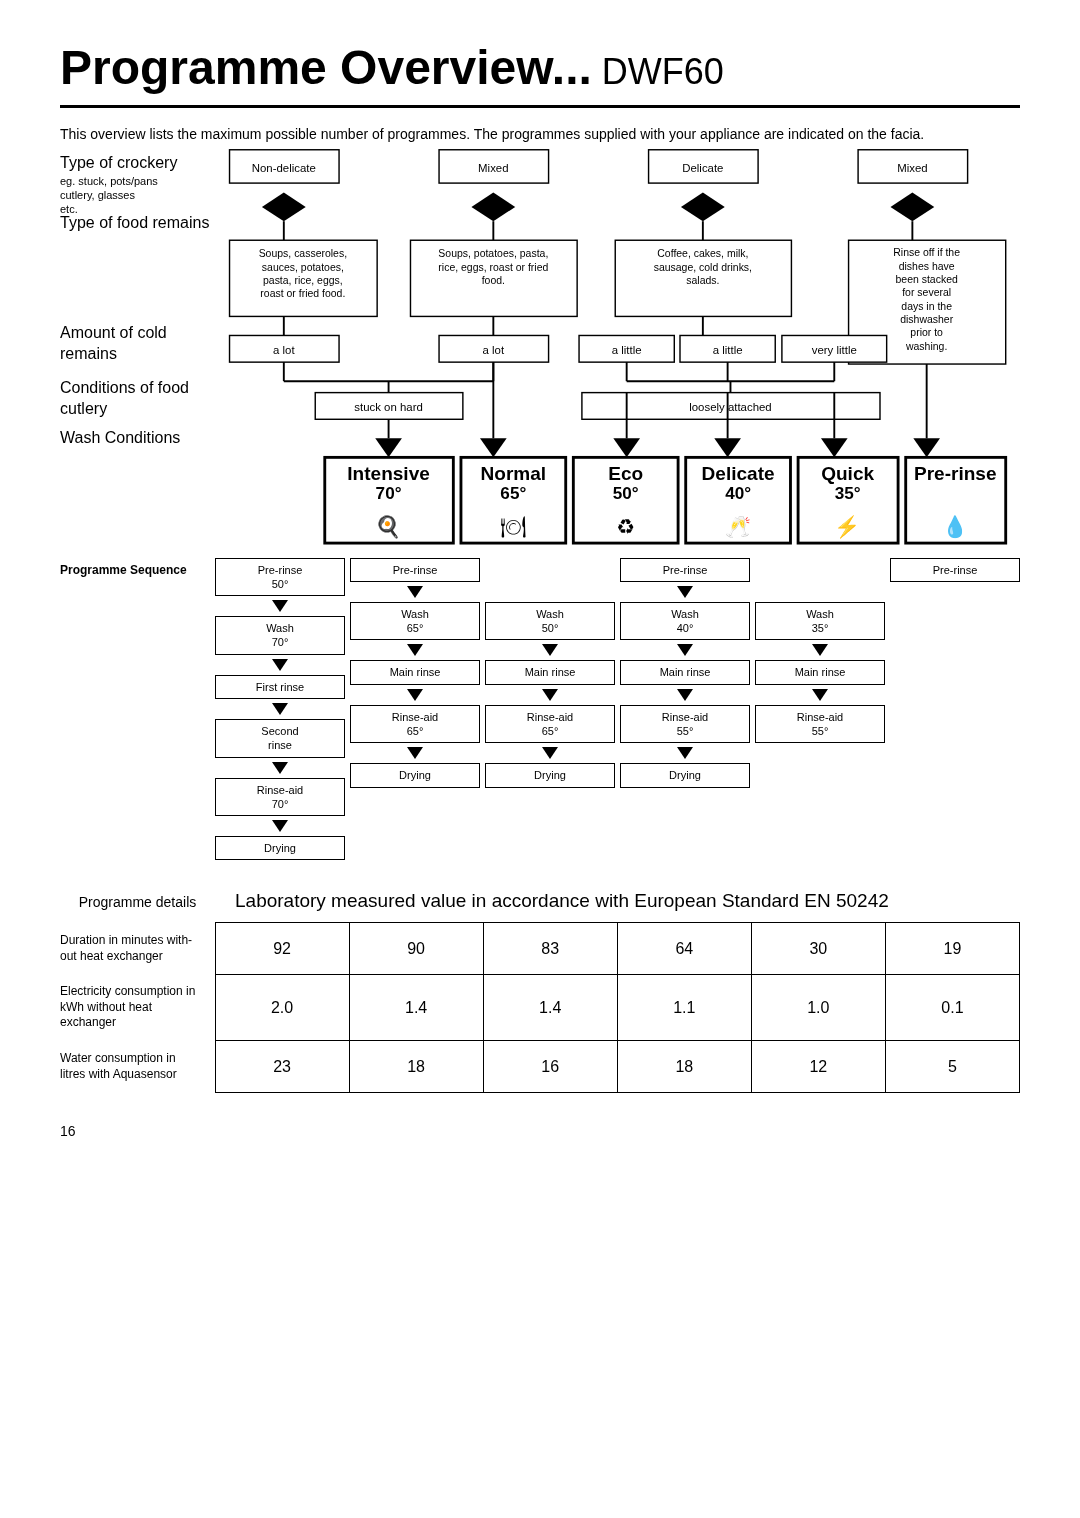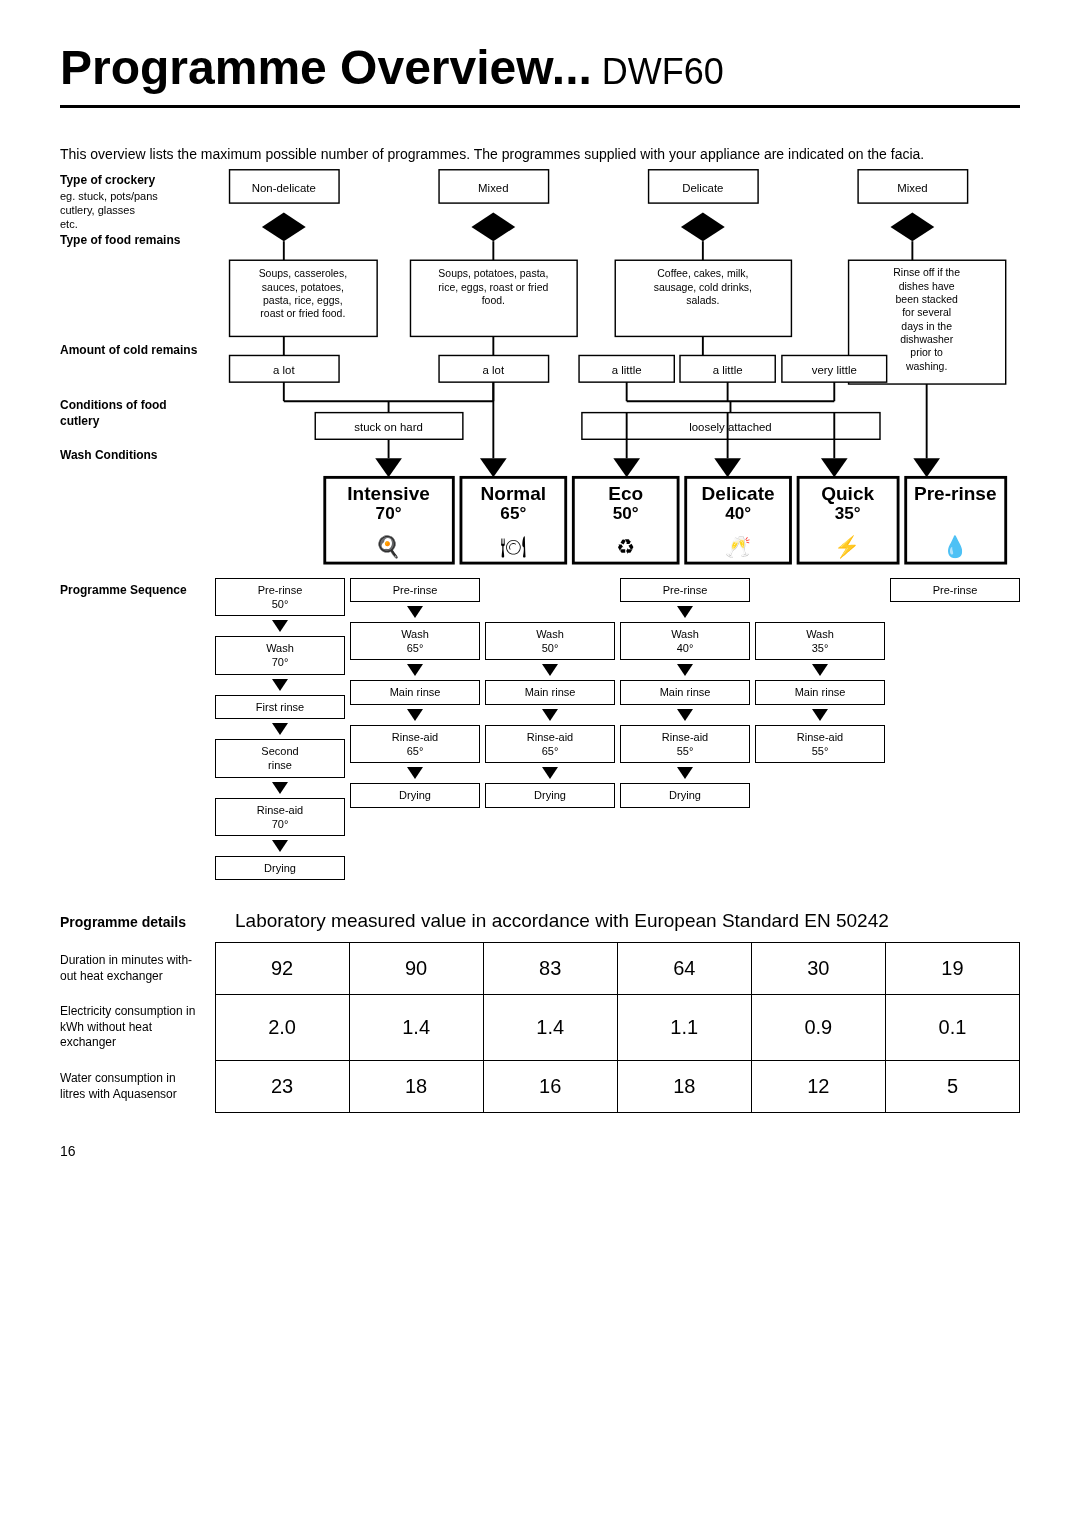--- a/index.html
+++ b/index.html
@@ -11,33 +11,33 @@
       min-height: 1518px;
       padding: 40px 60px;
       font-size: 14px;
     }
     h1 {
       font-size: 48px;
       font-weight: 900;
       font-family: Arial Black, Arial, sans-serif;
       border-bottom: 3px solid #000;
       padding-bottom: 10px;
-      margin-bottom: 36px;
+      margin-bottom: 16px;
     }
     h1 span.normal-weight {
       font-weight: 400;
       font-size: 36px;
     }
     .intro-text {
       font-size: 14px;
       line-height: 1.5;
     }
     .left-label {
-      font-size: 12px;
-      font-weight: bold;
+      font-size: 16px;
+      font-weight: normal;
       line-height: 1.3;
     }
     .left-label-normal {
       font-size: 12px;
       line-height: 1.3;
       font-weight: normal;
     }
 
     
     .sequence-section {
@@ -87,22 +87,23 @@
       margin-bottom: 30px;
     }
     .details-header {
       display: flex;
       align-items: baseline;
       margin-bottom: 10px;
       gap: 20px;
     }
     .details-label {
       font-size: 14px;
-      font-weight: bold;
+      font-weight: normal;
       min-width: 155px;
+      text-align: center;
     }
     .details-description {
       font-size: 19px;
     }
     .details-table {
       width: 100%;
       border-collapse: collapse;
     }
     .details-table td {
       border: 1.5px solid #000;
@@ -114,21 +115,21 @@
       font-size: 12px;
       font-weight: normal;
       border: none;
       width: 155px;
       padding-left: 0;
       line-height: 1.3;
       margin-left: 36px;
     }
     .details-table .value-cell {
       text-align: center;
-      font-size: 20px;
+      font-size: 16px;
       width: calc((100% - 155px) / 6);
     }
 
     .page-number {
       font-size: 14px;
       margin-top: 20px;
     }
 
     .diagram-wrapper {
       display: flex;
@@ -446,21 +447,21 @@
       <td class="value-cell">64</td>
       <td class="value-cell">30</td>
       <td class="value-cell">19</td>
     </tr>
     <tr>
       <td class="row-label-cell">Electricity consumption in<br>kWh without heat<br>exchanger</td>
       <td class="value-cell">2.0</td>
       <td class="value-cell">1.4</td>
       <td class="value-cell">1.4</td>
       <td class="value-cell">1.1</td>
-      <td class="value-cell">0.9</td>
+      <td class="value-cell">1.0</td>
       <td class="value-cell">0.1</td>
     </tr>
     <tr>
       <td class="row-label-cell">Water consumption in<br>litres with Aquasensor</td>
       <td class="value-cell">23</td>
       <td class="value-cell">18</td>
       <td class="value-cell">16</td>
       <td class="value-cell">18</td>
       <td class="value-cell">12</td>
       <td class="value-cell">5</td>

